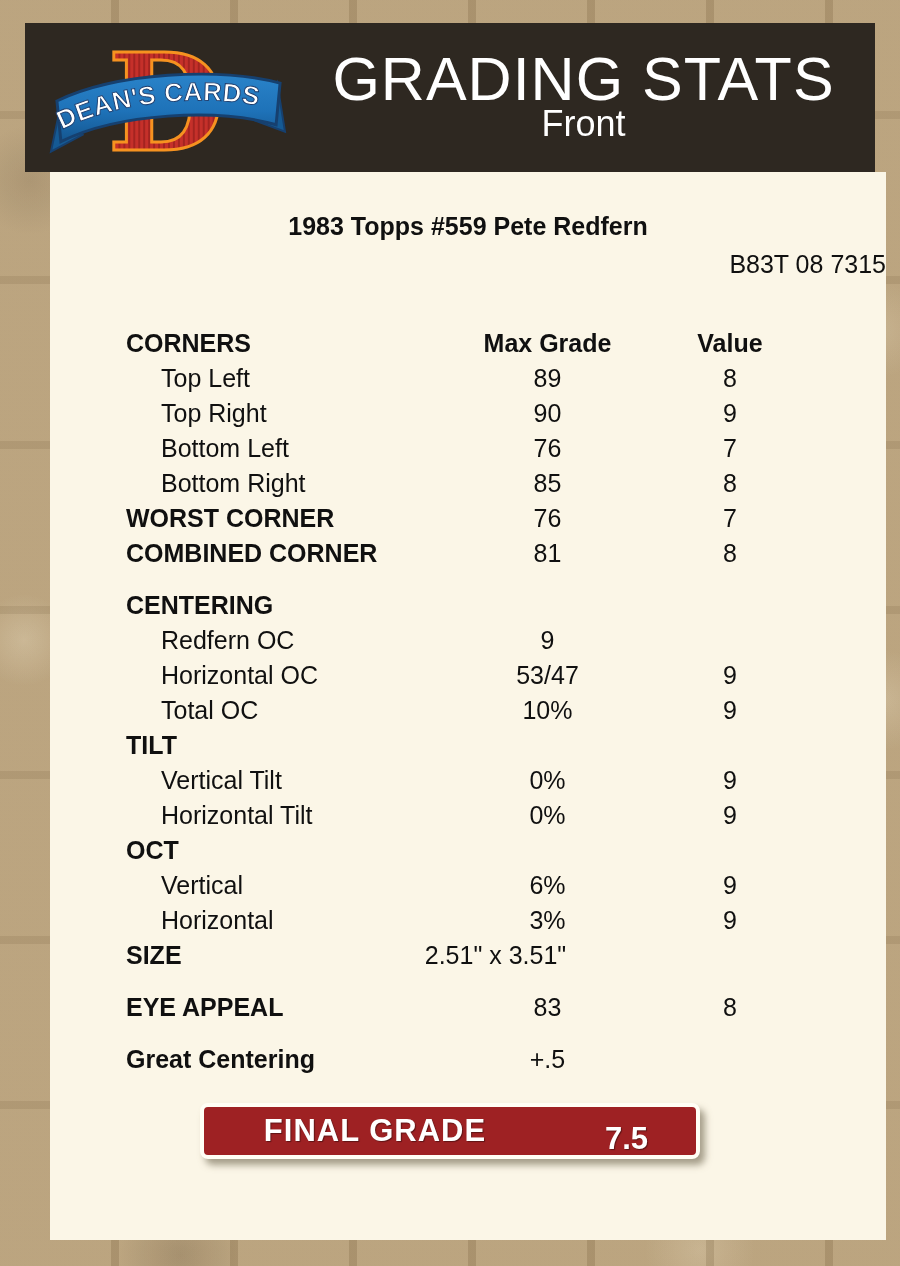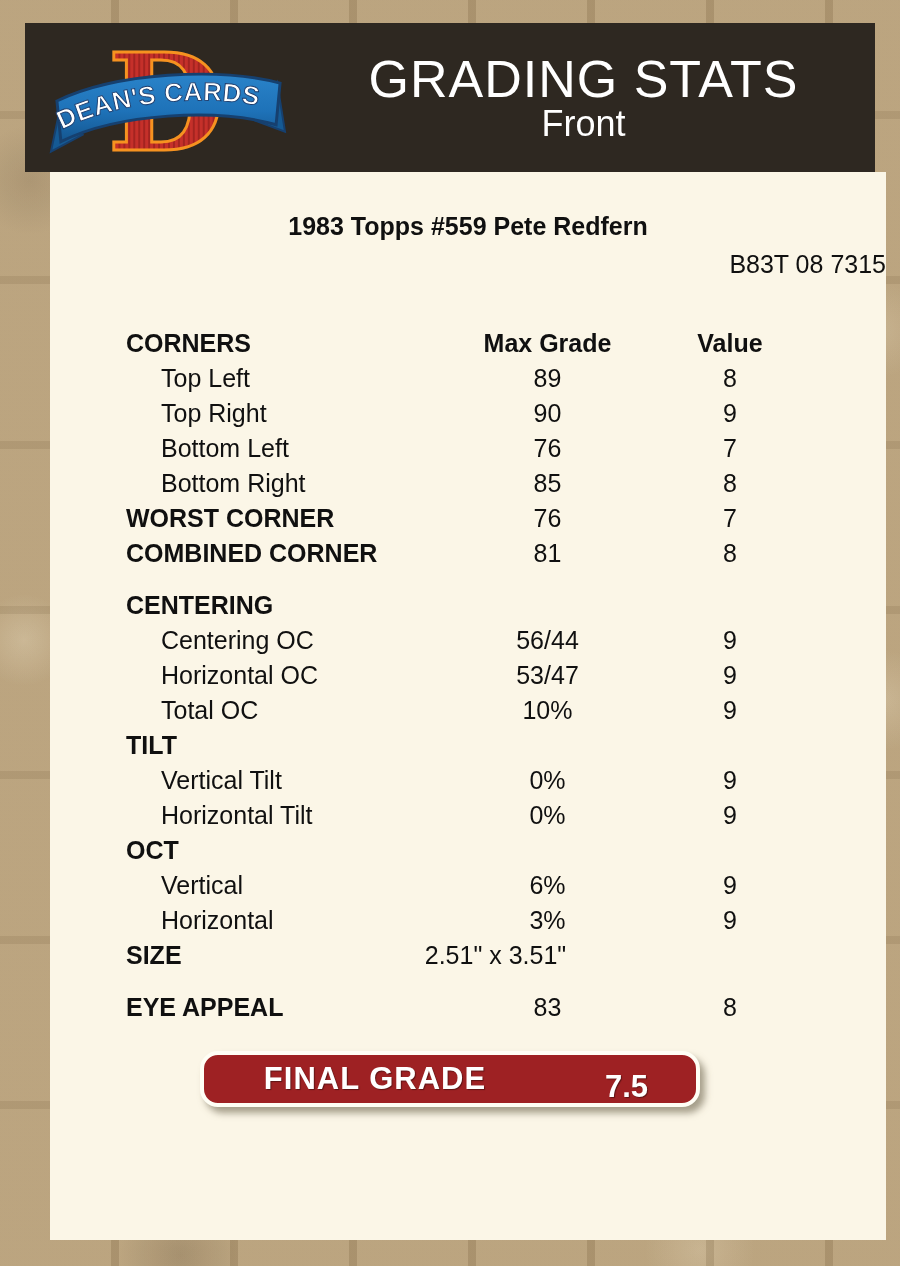--- a/index.html
+++ b/index.html
@@ -25,21 +25,21 @@
       radial-gradient(circle at 878px 330px, rgba(250,240,215,0.18), rgba(250,240,215,0) 48px);
   }
   .header {
     position:absolute; left:25px; top:23px; width:850px; height:149px;
     background:#2e2821;
     display:flex; align-items:center;
   }
   .logo-wrap { width:285px; display:flex; justify-content:center; align-items:center; }
   .logo-wrap svg { margin-top:4px; }
   .header-titles { flex:1; text-align:center; color:#ffffff; padding-right:18px; }
-  .header-title { font-size:52px; letter-spacing:1px; line-height:52px; }
+  .header-title { font-size:61px; letter-spacing:1px; line-height:52px; }
   .header-subtitle { font-size:36px; line-height:38px; }
   .panel {
     position:absolute; left:50px; top:172px; width:836px; height:1068px;
     background:#fbf6e7;
   }
   .card-title { margin-top:38px; text-align:center; font-size:25px; font-weight:bold; color:#101010; line-height:32px; }
   .card-code  { margin-top:6px;  text-align:right; font-size:25px; color:#101010; line-height:32px; }
   .stats { margin-top:46px; }
   .row {
     display:grid;
@@ -53,21 +53,21 @@
   .row.head .cell { font-weight:bold; }
   .row .cell { text-align:center; white-space:nowrap; }
   .row.gap { margin-top:17px; }
   .row .cell.shift-left { transform:translateX(-52px); }
   .final-grade {
     position:relative;
     margin:26px auto 0 150px;
     width:500px; height:56px;
     background:#9e2123;
     border:4px solid #fffef5;
-    border-radius:18px;
+    border-radius:8px;
     box-shadow:5px 6px 7px rgba(95,85,62,0.55);
   }
   .fg-label {
     position:absolute; left:0; right:150px; top:0; bottom:0;
     display:flex; align-items:center; justify-content:center;
     color:#ffffff; font-size:31px; font-weight:bold; letter-spacing:1px;
     text-shadow:1px 1px 1px rgba(0,0,0,0.4);
   }
   .fg-value {
     position:absolute; right:48px; top:16px; bottom:0;
@@ -155,22 +155,21 @@
       <div class="cell">81</div>
       <div class="cell">8</div>
     </div>
 
     <div class="row section gap">
       <div class="label">CENTERING</div>
       <div class="cell"></div>
       <div class="cell"></div>
     </div>
     <div class="row item">
-      <div class="label">Centering OC</div>
-      <div class="cell">56/44</div>
+      <div class="label">Redfern OC</div>
       <div class="cell">9</div>
     </div>
     <div class="row item">
       <div class="label">Horizontal OC</div>
       <div class="cell">53/47</div>
       <div class="cell">9</div>
     </div>
     <div class="row item">
       <div class="label">Total OC</div>
       <div class="cell">10%</div>
@@ -211,19 +210,24 @@
       <div class="cell shift-left">2.51" x 3.51"</div>
       <div class="cell"></div>
     </div>
 
     <div class="row section gap">
       <div class="label">EYE APPEAL</div>
       <div class="cell">83</div>
       <div class="cell">8</div>
     </div>
 
+    <div class="row section gap">
+      <div class="label">Great Centering</div>
+      <div class="cell">+.5</div>
+      <div class="cell"></div>
+    </div>
   </div>
 
   <div class="final-grade">
     <span class="fg-label">FINAL GRADE</span>
     <span class="fg-value">7.5</span>
   </div>
 </main>
 
 </body></html>

